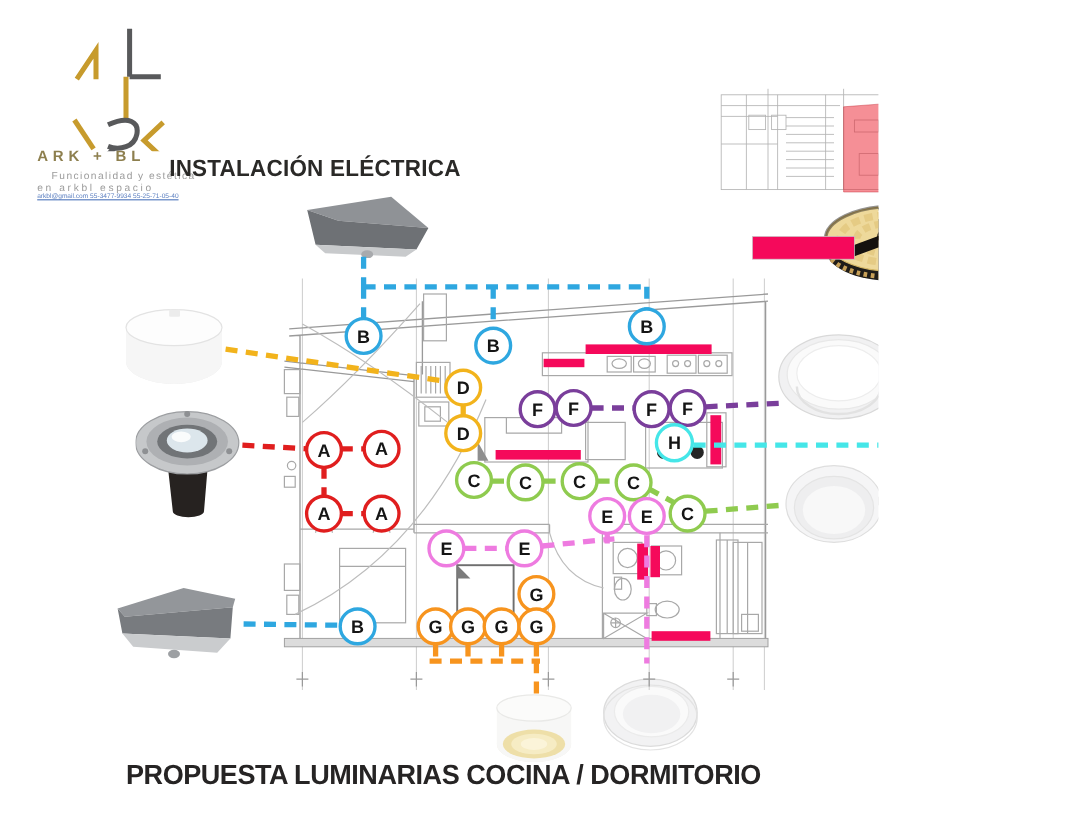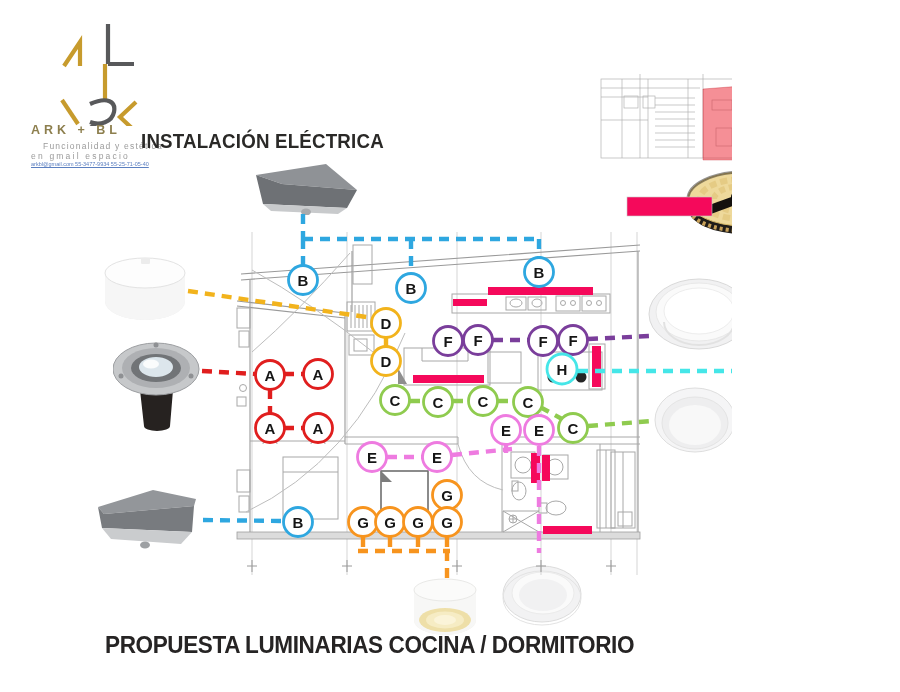--- a/index.html
+++ b/index.html
@@ -38,21 +38,21 @@
         <path d="M108,94 L92,109 L108,124"></path>
       </g>
       <g fill="none" stroke-width="4.2" stroke="#58595B">
         <path d="M80,16 V56 M80,56 H106"></path>
         <path d="M62,96 C80,88 88,94 86,104 C84,114 72,118 62,114 M68,115 L56,126"></path>
       </g>
     </svg>
   </div>
   <div class="wordmark">ARK + BL</div>
   <div class="tag1">Funcionalidad y estética</div>
-  <div class="tag2">en gmail espacio</div>
+  <div class="tag2">en arkbl espacio</div>
   <div class="contact">arkbl@gmail.com 55-3477-9934 55-25-71-05-40</div>
 
   <div class="main-title">INSTALACIÓN ELÉCTRICA</div>
   <div class="footer-title">PROPUESTA LUMINARIAS COCINA / DORMITORIO</div>
 
   <div class="prod" style="left:250px;top:163px;width:110px;height:52px">
     <svg width="110" height="52" viewBox="0 0 110 52">
       <path d="M6,12 L76,1 L107,27 L32,21 Z" fill="#8f9296"></path>
       <path d="M6,12 L32,21 L107,27 L97,45 L13,41 Z" fill="#6e7175"></path>
       <path d="M13,41 L97,45 L88,51 L21,48 Z" fill="#c8cacc"></path>

